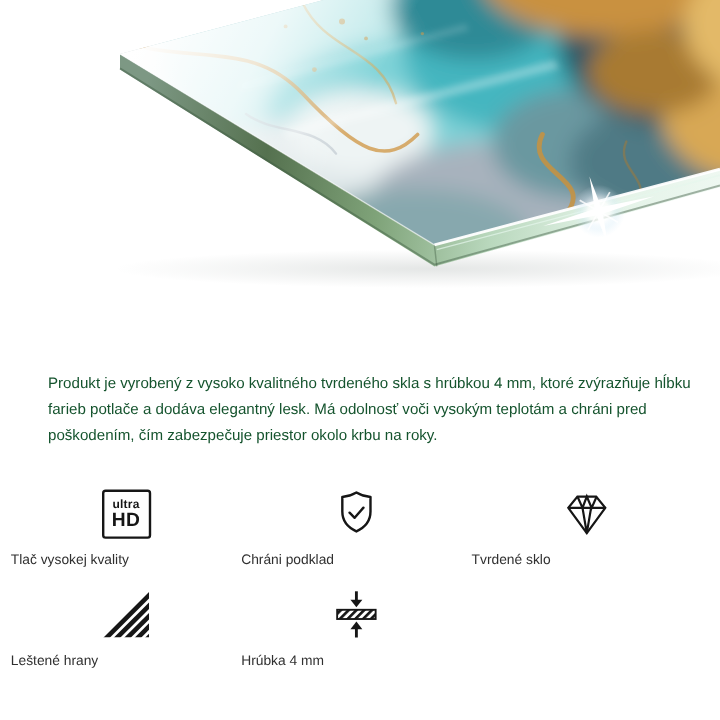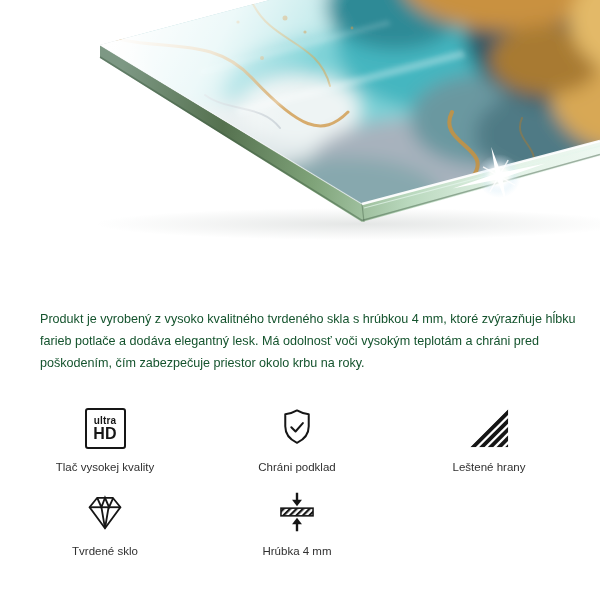--- a/index.html
+++ b/index.html
@@ -7,21 +7,21 @@
         font-family:"Liberation Sans",sans-serif;}
   .hero{position:absolute;top:0;left:0;width:600px;height:240px;}
   .title{position:absolute;left:40px;top:226px;margin:0;
          font-family:"DejaVu Serif",serif;font-weight:400;
          font-size:27px;line-height:35px;color:#141414;letter-spacing:.2px;}
   .desc{position:absolute;left:40px;top:308px;color:#14532d;
         font-size:12.6px;line-height:22px;}
   .desc div{white-space:nowrap;}
   .features{position:absolute;left:9px;top:404px;width:576px;
             display:grid;grid-template-columns:repeat(3,1fr);}
-  .feature{height:84px;display:flex;flex-direction:column;align-items:center;}
+  .feature{height:84px;display:flex;flex-direction:column;}
   .icon-box{height:48px;display:flex;align-items:center;justify-content:center;}
   .feature .label{margin-top:9px;font-size:11.5px;color:#303030;}
   .uhd-box{width:37px;height:37px;border:2.6px solid #161616;border-radius:3px;
            display:flex;flex-direction:column;align-items:center;justify-content:center;
            color:#161616;}
   .uhd-top{font-size:10px;font-weight:600;line-height:11px;letter-spacing:.2px;}
   .uhd-bottom{font-size:16px;font-weight:700;line-height:15px;letter-spacing:.3px;}
   svg{display:block;}
 </style>
 </head>
@@ -157,52 +157,52 @@
         <svg width="44" height="44" viewBox="0 0 48 48" fill="none" stroke="#161616" stroke-width="2.2" stroke-linecap="round" stroke-linejoin="round">
           <path d="M24 4.8c3.7 2.2 8.4 3.7 12.8 4.1v13.3c0 8.8-5.5 14.7-12.8 18-7.3-3.3-12.8-9.2-12.8-18V8.9C15.6 8.5 20.3 7 24 4.8z"></path>
           <path d="M17.8 23.2l4.6 4.6 8-9.2"></path>
         </svg>
       </div>
       <div class="label">Chráni podklad</div>
     </div>
 
     <div class="feature">
       <div class="icon-box">
+        <svg width="46" height="44" viewBox="0 0 48 48" fill="none" stroke="#161616" stroke-width="2">
+          <path d="M15.5 8.5h17l8.3 10.3L24 41.8 7.2 18.8z"></path>
+          <path d="M7.2 18.8h33.6"></path>
+          <path d="M15.5 8.5l4.6 10.3L24 8.5l4.4 10.3 4.6-10.3"></path>
+          <path d="M20.1 18.8 24 41.8l3.9-23"></path>
+        </svg>
+      </div>
+      <div class="label">Tvrdené sklo</div>
+    </div>
+
+    <div class="feature">
+      <div class="icon-box">
         <svg width="44" height="44" viewBox="0 0 48 48">
           <defs>
               <clipPath id="triClip">
                 <polygon points="3,45 45,45 45,3"></polygon>
               </clipPath>
             </defs>
           <g clip-path="url(#triClip)" stroke="#161616" stroke-width="4.2">
             <line x1="3.5" y1="48" x2="48" y2="3.5"></line>
             <line x1="13" y1="48" x2="48" y2="13"></line>
             <line x1="22.5" y1="48" x2="48" y2="22.5"></line>
             <line x1="32" y1="48" x2="48" y2="32"></line>
             <line x1="41.5" y1="48" x2="48" y2="41.5"></line>
           </g>
         </svg>
       </div>
       <div class="label">Leštené hrany</div>
     </div>
 
     <div class="feature">
       <div class="icon-box">
-        <svg width="46" height="44" viewBox="0 0 48 48" fill="none" stroke="#161616" stroke-width="2">
-          <path d="M15.5 8.5h17l8.3 10.3L24 41.8 7.2 18.8z"></path>
-          <path d="M7.2 18.8h33.6"></path>
-          <path d="M15.5 8.5l4.6 10.3L24 8.5l4.4 10.3 4.6-10.3"></path>
-          <path d="M20.1 18.8 24 41.8l3.9-23"></path>
-        </svg>
-      </div>
-      <div class="label">Tvrdené sklo</div>
-    </div>
-
-    <div class="feature">
-      <div class="icon-box">
         <svg width="44" height="44" viewBox="0 0 48 48">
           <defs>
             <pattern id="hatchP" width="5" height="5" patternUnits="userSpaceOnUse" patternTransform="rotate(45)">
               <rect width="5" height="5" fill="#ffffff"></rect>
               <rect width="2.4" height="5" fill="#161616"></rect>
             </pattern>
           </defs>
           <rect x="6.5" y="19.8" width="35" height="8.4" fill="url(#hatchP)" stroke="#161616" stroke-width="1.7"></rect>
           <rect x="22.7" y="3" width="2.6" height="8" fill="#161616"></rect>
           <polygon points="18.6,10.6 29.4,10.6 24,17.6" fill="#161616"></polygon>

